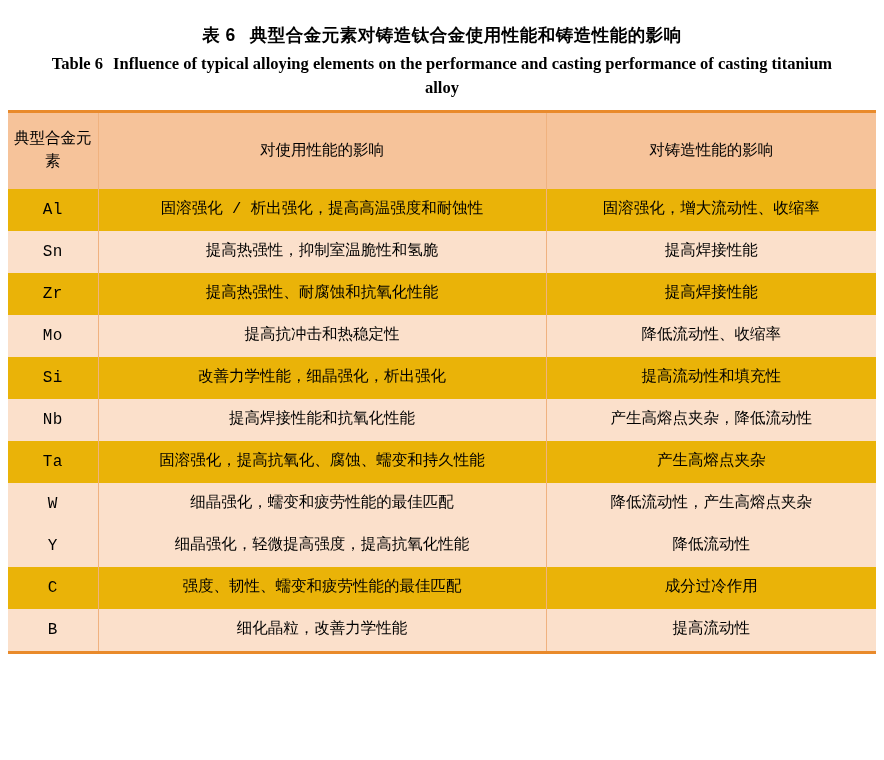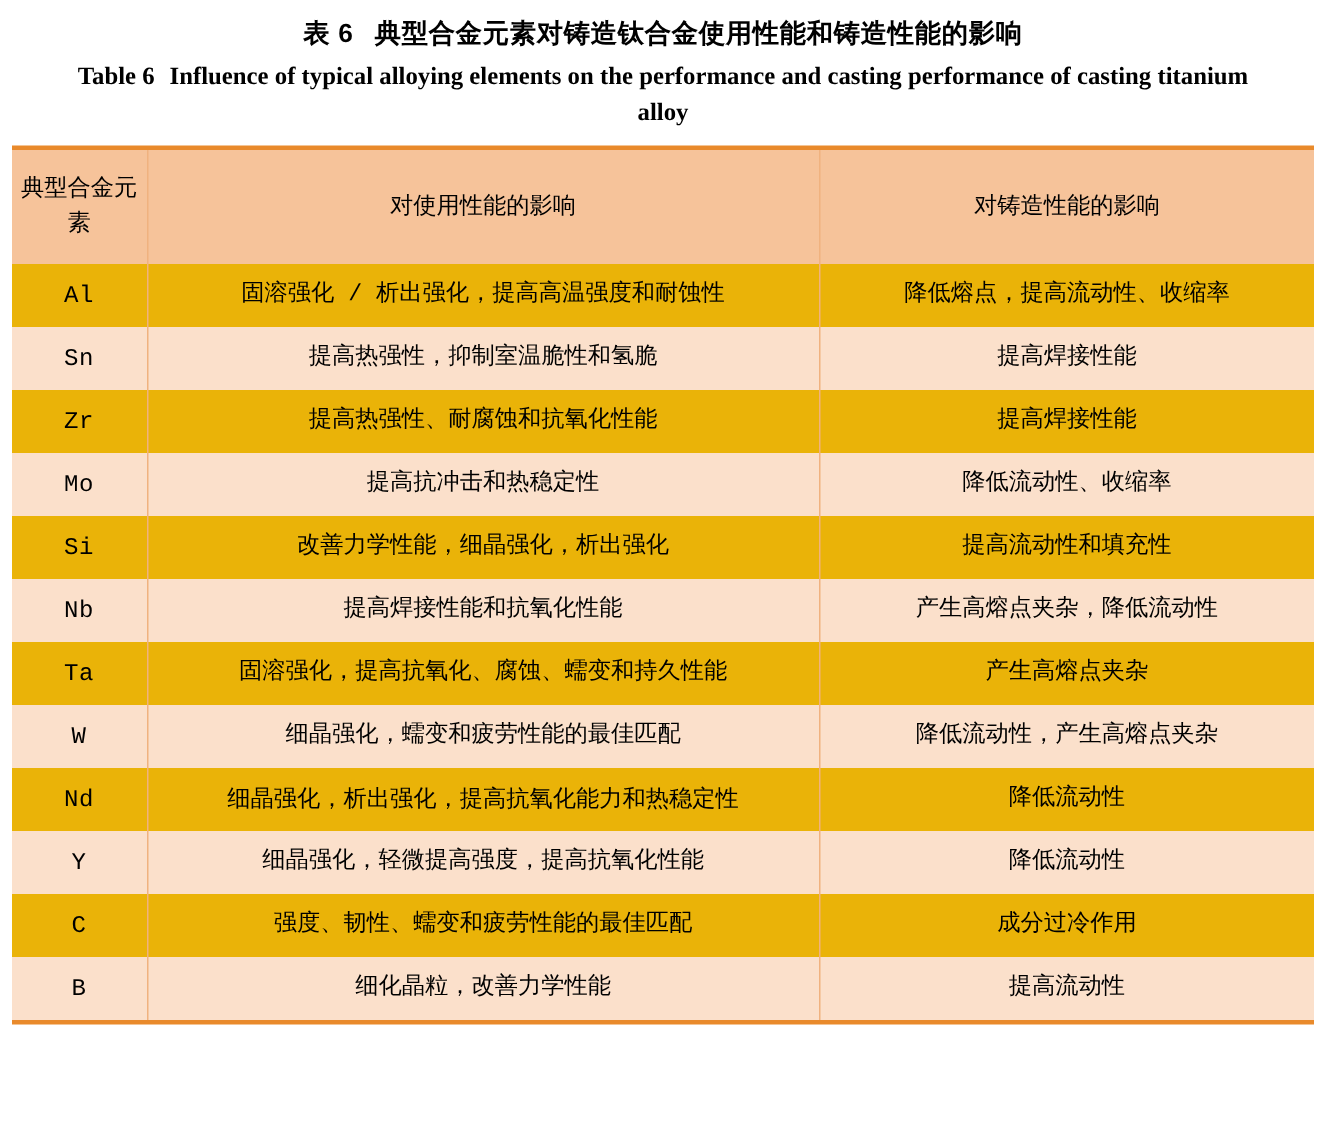--- a/index.html
+++ b/index.html
@@ -12,21 +12,21 @@
     height: 760px;
     font-family: "Liberation Serif", "DejaVu Serif", serif;
     color: #000000;
     overflow: hidden;
   }
   .page {
     width: 884px;
     height: 556px;
     position: relative;
     box-sizing: border-box;
-    padding: 0 8px;
+    padding: 13px 8px;
   }
   .caption {
     text-align: center;
     font-weight: bold;
   }
   .caption-cn {
     font-family: "Liberation Sans", "DejaVu Sans", sans-serif;
     font-size: 17.5px;
     letter-spacing: 0.5px;
     padding-top: 9px;
@@ -124,21 +124,21 @@
         <tr>
           <th class="head-el">典型合金元素</th>
           <th>对使用性能的影响</th>
           <th>对铸造性能的影响</th>
         </tr>
       </thead>
       <tbody>
         <tr class="odd">
           <td class="elem">Al</td>
           <td>固溶强化 / 析出强化，提高高温强度和耐蚀性</td>
-          <td>降低熔点，提高流动性、收缩率</td>
+          <td>固溶强化，增大流动性、收缩率</td>
         </tr>
         <tr class="even">
           <td class="elem">Sn</td>
           <td>提高热强性，抑制室温脆性和氢脆</td>
           <td>提高焊接性能</td>
         </tr>
         <tr class="odd">
           <td class="elem">Zr</td>
           <td>提高热强性、耐腐蚀和抗氧化性能</td>
           <td>提高焊接性能</td>
@@ -161,25 +161,20 @@
         <tr class="odd">
           <td class="elem">Ta</td>
           <td>固溶强化，提高抗氧化、腐蚀、蠕变和持久性能</td>
           <td>产生高熔点夹杂</td>
         </tr>
         <tr class="even">
           <td class="elem">W</td>
           <td>细晶强化，蠕变和疲劳性能的最佳匹配</td>
           <td>降低流动性，产生高熔点夹杂</td>
         </tr>
-        <tr class="odd">
-          <td class="elem">Nd</td>
-          <td class="two-line">细晶强化，析出强化，提高抗氧化能力和热稳定性</td>
-          <td>降低流动性</td>
-        </tr>
         <tr class="even">
           <td class="elem">Y</td>
           <td>细晶强化，轻微提高强度，提高抗氧化性能</td>
           <td>降低流动性</td>
         </tr>
         <tr class="odd">
           <td class="elem">C</td>
           <td>强度、韧性、蠕变和疲劳性能的最佳匹配</td>
           <td>成分过冷作用</td>
         </tr>

